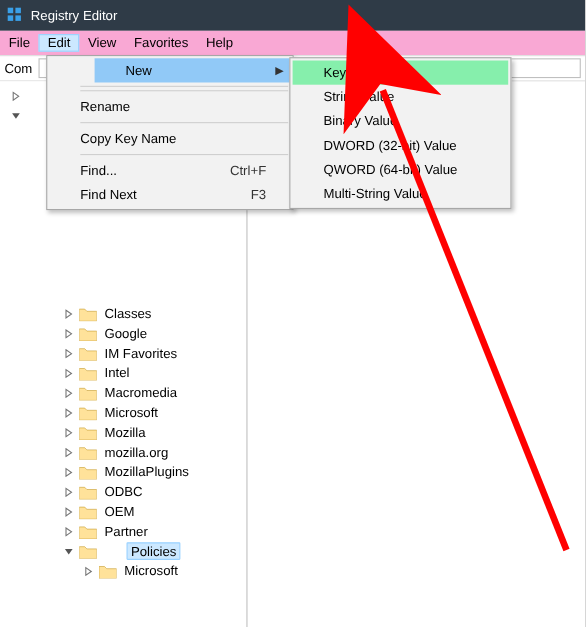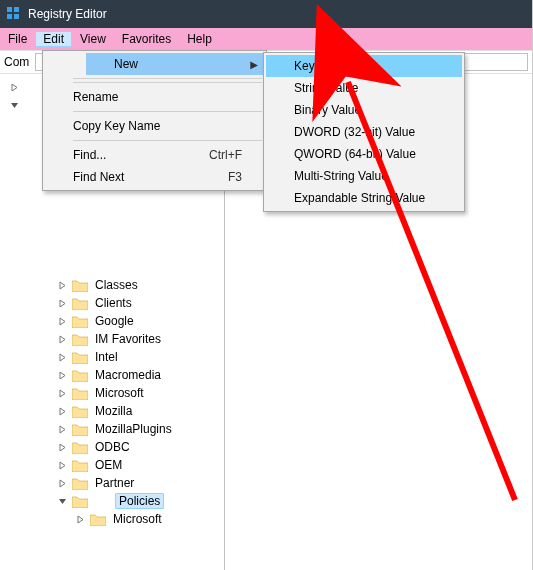--- a/index.html
+++ b/index.html
@@ -24,21 +24,21 @@
   .tree-row.hidden-under{visibility:hidden;}
   
   .menu{position:absolute;top:50px;left:42px;width:219px;background:#f2f2f2;border:1px solid #a7a7a7;box-shadow:2px 3px 4px rgba(0,0,0,.25);padding:2px;font-size:12px;z-index:20;}
   .menu .mi{display:flex;align-items:center;height:22px;padding:0 22px 0 28px;position:relative;}
   .menu .mi .shortcut{margin-left:auto;color:#333;}
   .menu .mi.hl{background:#91c9f7;margin-left:41px;}
   .menu .mi .sub-arrow{position:absolute;right:6px;font-size:10px;color:#333;}
   .menu .sep{height:1px;background:#cfcfcf;margin:3px 2px 3px 28px;}
   .submenu{position:absolute;top:52px;left:263px;width:196px;background:#f2f2f2;border:1px solid #a7a7a7;box-shadow:2px 3px 4px rgba(0,0,0,.25);padding:2px;font-size:12px;z-index:21;}
   .submenu .mi{height:22px;display:flex;align-items:center;padding:0 12px 0 28px;}
-  .submenu .mi.hl{background:#7dd3fc;}
+  .submenu .mi.hl{background:#86efac;}
   
   .arrow-overlay{position:absolute;left:0;top:0;pointer-events:none;z-index:30;}
   svg{display:block;}
 </style>
 </head>
 <body>
 
 <div class="window">
 
   <div class="titlebar">
@@ -122,33 +122,20 @@
           <span class="expander">
               <svg width="9" height="9" viewBox="0 0 9 9">
                 <path d="M2 1 L7 4.5 L2 8 Z" fill="none" stroke="#777" stroke-width="1"></path>
               </svg>
             </span>
           <span class="folder">
               <svg width="16" height="13" viewBox="0 0 16 13">
                 <path d="M0 2h5l2 2h9v9H0z" fill="#ffe29a" stroke="#caa43d" stroke-width="0.6"></path>
               </svg>
             </span>
-          <span class="label">Clients</span>
-        </div>
-        <div class="tree-row" style="padding-left:56px">
-          <span class="expander">
-              <svg width="9" height="9" viewBox="0 0 9 9">
-                <path d="M2 1 L7 4.5 L2 8 Z" fill="none" stroke="#777" stroke-width="1"></path>
-              </svg>
-            </span>
-          <span class="folder">
-              <svg width="16" height="13" viewBox="0 0 16 13">
-                <path d="M0 2h5l2 2h9v9H0z" fill="#ffe29a" stroke="#caa43d" stroke-width="0.6"></path>
-              </svg>
-            </span>
           <span class="label">Google</span>
         </div>
         <div class="tree-row" style="padding-left:56px">
           <span class="expander">
               <svg width="9" height="9" viewBox="0 0 9 9">
                 <path d="M2 1 L7 4.5 L2 8 Z" fill="none" stroke="#777" stroke-width="1"></path>
               </svg>
             </span>
           <span class="folder">
               <svg width="16" height="13" viewBox="0 0 16 13">
@@ -201,20 +188,33 @@
               <svg width="9" height="9" viewBox="0 0 9 9">
                 <path d="M2 1 L7 4.5 L2 8 Z" fill="none" stroke="#777" stroke-width="1"></path>
               </svg>
             </span>
           <span class="folder">
               <svg width="16" height="13" viewBox="0 0 16 13">
                 <path d="M0 2h5l2 2h9v9H0z" fill="#ffe29a" stroke="#caa43d" stroke-width="0.6"></path>
               </svg>
             </span>
           <span class="label">Mozilla</span>
+        </div>
+        <div class="tree-row" style="padding-left:56px">
+          <span class="expander">
+              <svg width="9" height="9" viewBox="0 0 9 9">
+                <path d="M2 1 L7 4.5 L2 8 Z" fill="none" stroke="#777" stroke-width="1"></path>
+              </svg>
+            </span>
+          <span class="folder">
+              <svg width="16" height="13" viewBox="0 0 16 13">
+                <path d="M0 2h5l2 2h9v9H0z" fill="#ffe29a" stroke="#caa43d" stroke-width="0.6"></path>
+              </svg>
+            </span>
+          <span class="label">mozilla.org</span>
         </div>
         <div class="tree-row" style="padding-left:56px">
           <span class="expander">
               <svg width="9" height="9" viewBox="0 0 9 9">
                 <path d="M2 1 L7 4.5 L2 8 Z" fill="none" stroke="#777" stroke-width="1"></path>
               </svg>
             </span>
           <span class="folder">
               <svg width="16" height="13" viewBox="0 0 16 13">
                 <path d="M0 2h5l2 2h9v9H0z" fill="#ffe29a" stroke="#caa43d" stroke-width="0.6"></path>
@@ -330,23 +330,20 @@
       <span>Binary Value</span>
     </div>
     <div class="mi">
       <span>DWORD (32-bit) Value</span>
     </div>
     <div class="mi">
       <span>QWORD (64-bit) Value</span>
     </div>
     <div class="mi">
       <span>Multi-String Value</span>
-    </div>
-    <div class="mi">
-      <span>Expandable String Value</span>
     </div>
   </div>
 
   <svg class="arrow-overlay" width="533" height="570">
     <defs>
       <marker id="ah" markerWidth="18" markerHeight="16" refX="4" refY="8" orient="auto">
         <path d="M0 0 L18 8 L0 16 L5 8 Z" fill="#ff0000"></path>
       </marker>
     </defs>
     <line x1="515" y1="500" x2="348" y2="82" stroke="#ff0000" stroke-width="6" marker-end="url(#ah)"></line>

